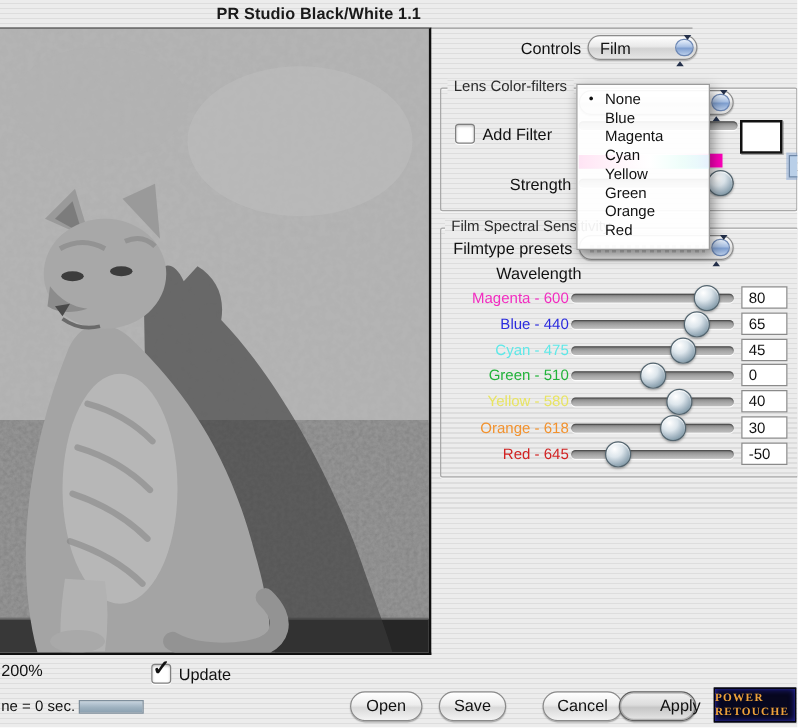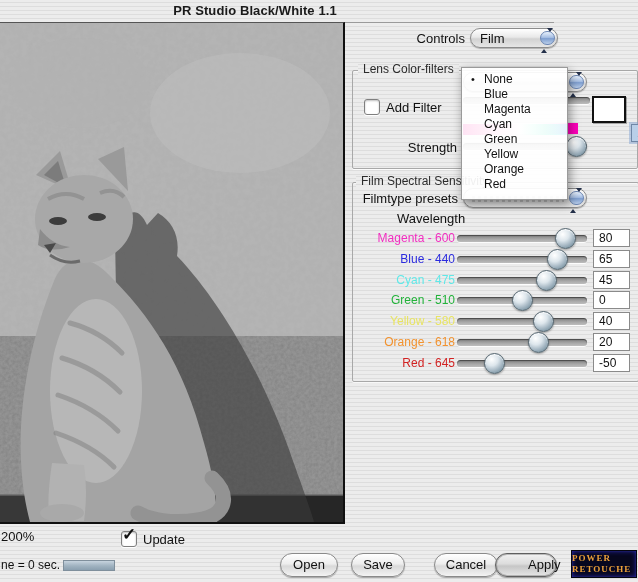--- a/index.html
+++ b/index.html
@@ -240,38 +240,38 @@
       <div class="wl-row" style="top: 311.2px;">
         <div class="wl-label" style="color: rgb(232, 228, 99);">Yellow - 580</div>
         <div class="track"></div>
         <div class="knob" style="left: 181.3px;"></div>
         <div class="valbox">40</div>
       </div>
       <div class="wl-row" style="top: 332px;">
         <div class="wl-label" style="color: rgb(242, 146, 46);">Orange - 618</div>
         <div class="track"></div>
         <div class="knob" style="left: 175.85px;"></div>
-        <div class="valbox">20</div>
+        <div class="valbox">30</div>
       </div>
       <div class="wl-row" style="top: 352.8px;">
         <div class="wl-label" style="color: rgb(210, 34, 34);">Red - 645</div>
         <div class="track"></div>
         <div class="knob" style="left: 132.25px;"></div>
         <div class="valbox">-50</div>
       </div>
     </div>
 
   <div class="menu">
     <div class="menu-band"></div>
   <div class="menu-item"><span class="bullet">•</span>None</div>
       <div class="menu-item">Blue</div>
       <div class="menu-item">Magenta</div>
       <div class="menu-item">Cyan</div>
+      <div class="menu-item">Yellow</div>
       <div class="menu-item">Green</div>
-      <div class="menu-item">Yellow</div>
       <div class="menu-item">Orange</div>
       <div class="menu-item">Red</div>
     </div>
 
   <div class="lbl" style="left:1px;top:529px;">200%</div>
   <div class="checkbox checked" style="left:121px;top:531px;">
       <span class="mark">✓</span>
     </div>
   <div class="lbl" style="left:143px;top:532px;">Update</div>
   <div class="lbl" style="left:1px;top:558px;font-size:12px;">ne = 0 sec.</div>

